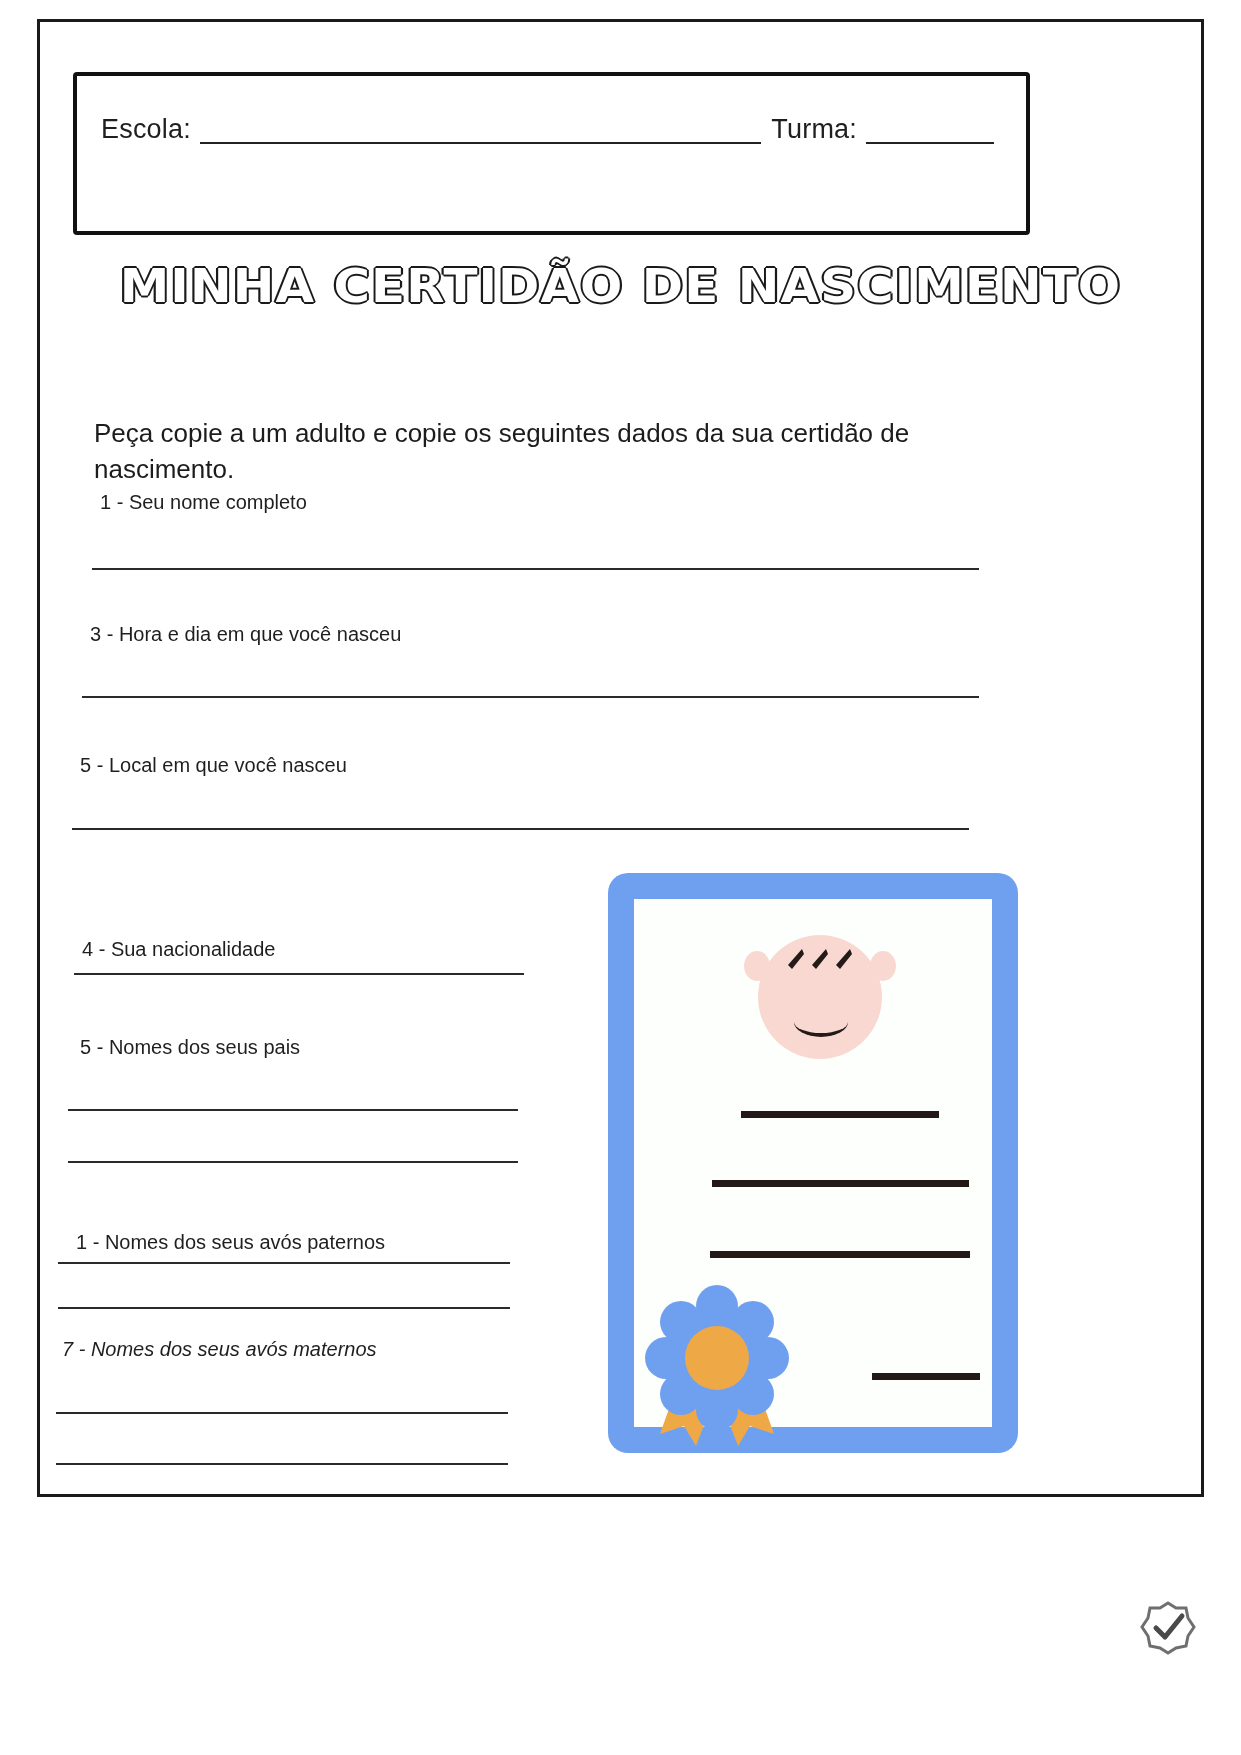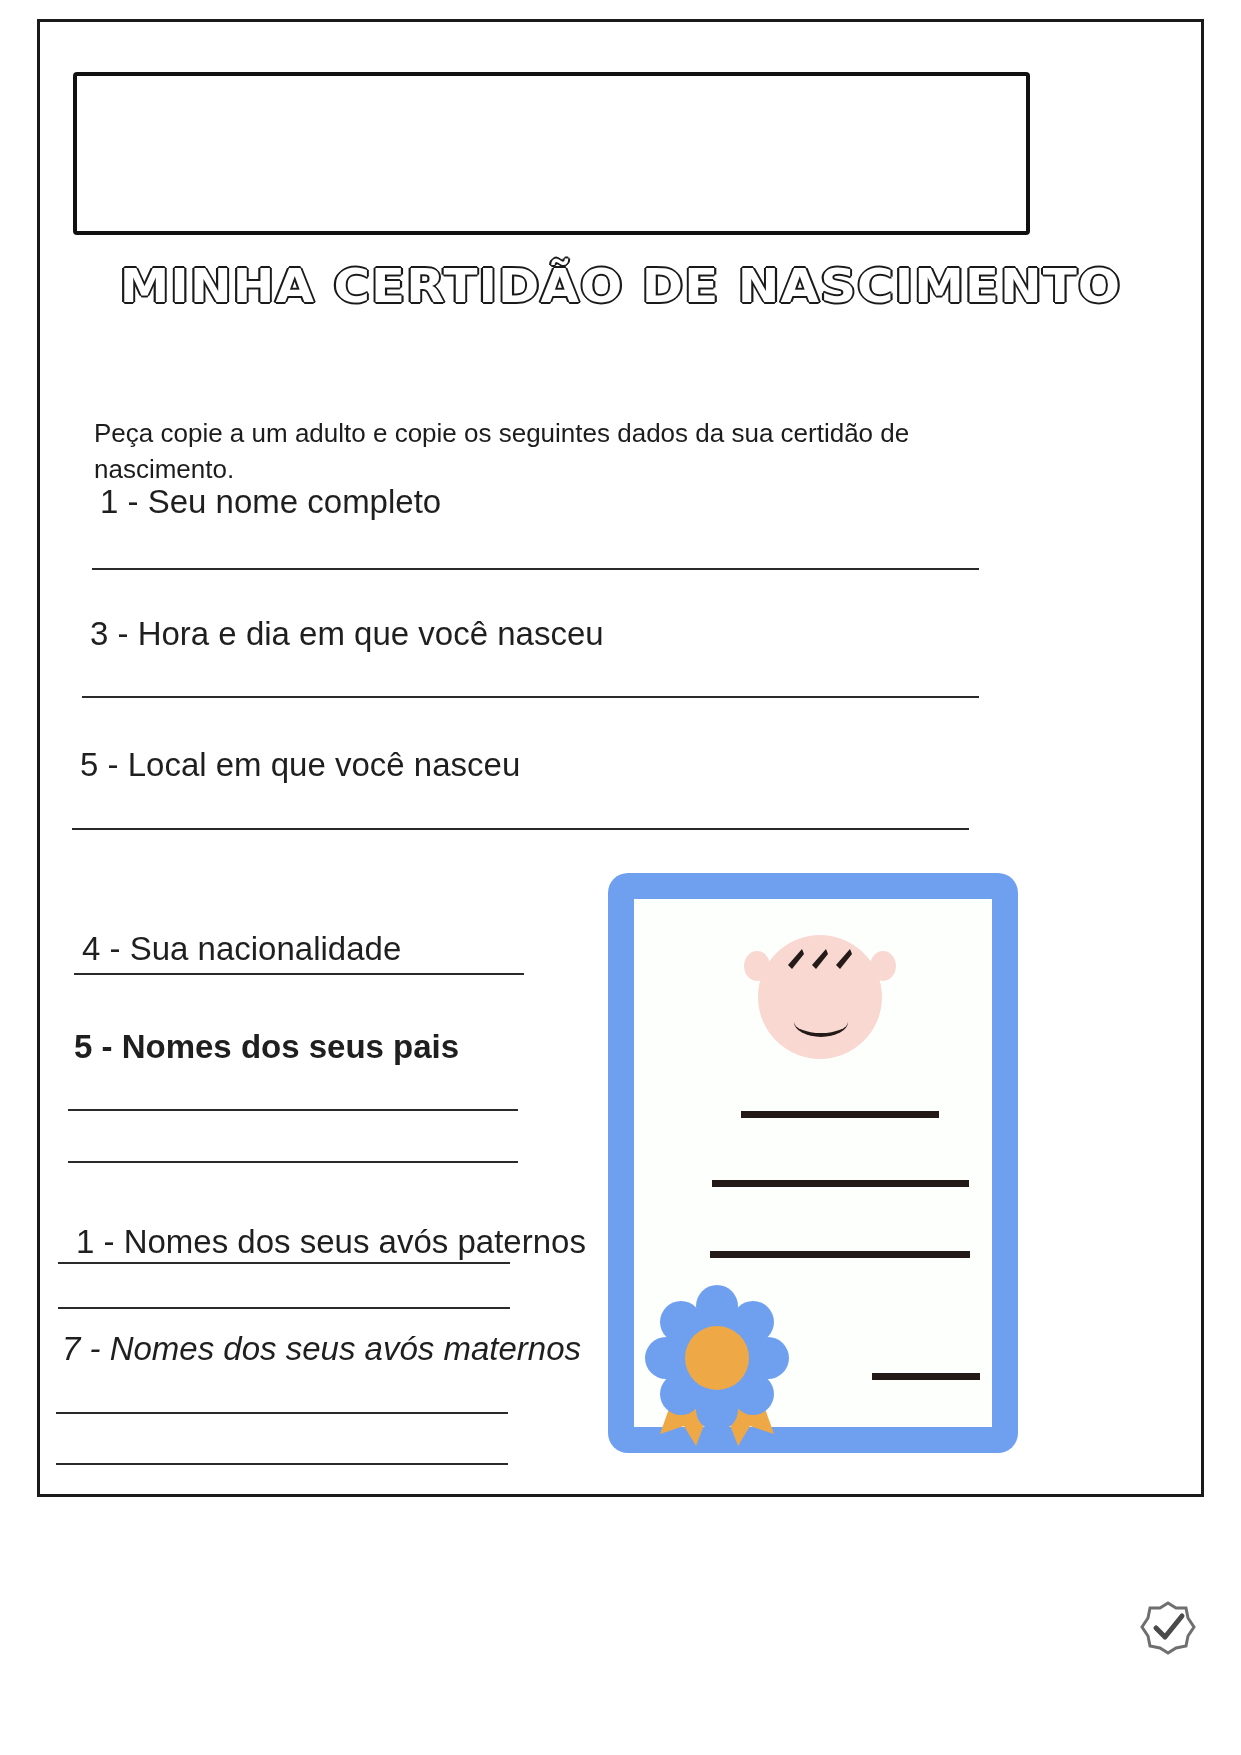--- a/index.html
+++ b/index.html
@@ -91,21 +91,21 @@
     left:94px; top:415px;
     width:880px;
     font-size:26px;
     line-height:36px;
     color:#1c1c1c;
   }
 
   
   .q{
     position:absolute;
-    font-size:33px;
+    font-size:20px;
     line-height:30px;
     color:#1f1f1f;
     white-space:nowrap;
   }
   .wline{
     position:absolute;
     border-bottom:2px solid #2a2a2a;
     height:0;
   }
 
@@ -170,41 +170,49 @@
     width:56px; height:56px;
   }
 </style>
 </head>
 <body>
 
 <div class="page-frame"></div>
 
 <div class="id-box">
 
+  <div class="id-row first">
+    <span class="id-label">Escola:</span>
+    <span class="id-rule"></span>
+    <span class="id-right">
+      <span class="id-label">Turma:</span>
+      <span class="id-rule short"></span>
+    </span>
+  </div>
 
 
 </div>
 
 <div class="title">MINHA CERTIDÃO DE NASCIMENTO</div>
 
 <div class="instructions">Peça copie a um adulto e copie os seguintes dados da sua certidão de nascimento.</div>
 
 <div class="q" style="left:100px; top:487px;">1 - Seu nome completo</div>
 <div class="wline" style="left:92px; top:568px; width:887px;"></div>
 
 <div class="q" style="left:90px; top:619px;">3 - Hora e dia em que você nasceu</div>
 <div class="wline" style="left:82px; top:696px; width:897px;"></div>
 
 <div class="q" style="left:80px; top:750px;">5 - Local em que você nasceu</div>
 <div class="wline" style="left:72px; top:828px; width:897px;"></div>
 
 <div class="q" style="left:82px; top:896px;margin-top:38px;">4 - Sua nacionalidade</div>
 <div class="wline" style="left:74px; top:973px; width:450px;"></div>
 
-<div class="q" style="left:74px; top:1032px;font-weight:bold;">5 - Nomes dos seus pais</div>
+<div class="q" style="left:80px; top:1032px;">5 - Nomes dos seus pais</div>
 <div class="wline" style="left:68px; top:1109px; width:450px;"></div>
 <div class="wline" style="left:68px; top:1161px; width:450px;"></div>
 
 <div class="q" style="left:76px; top:1227px;">1 - Nomes dos seus avós paternos</div>
 <div class="wline" style="left:58px; top:1262px; width:452px;"></div>
 <div class="wline" style="left:58px; top:1307px; width:452px;"></div>
 
 <div class="q" style="left:62px; top:1334px;font-style:italic;">7 - Nomes dos seus avós maternos</div>
 <div class="wline" style="left:56px; top:1412px; width:452px;"></div>
 <div class="wline" style="left:56px; top:1463px; width:452px;"></div>

